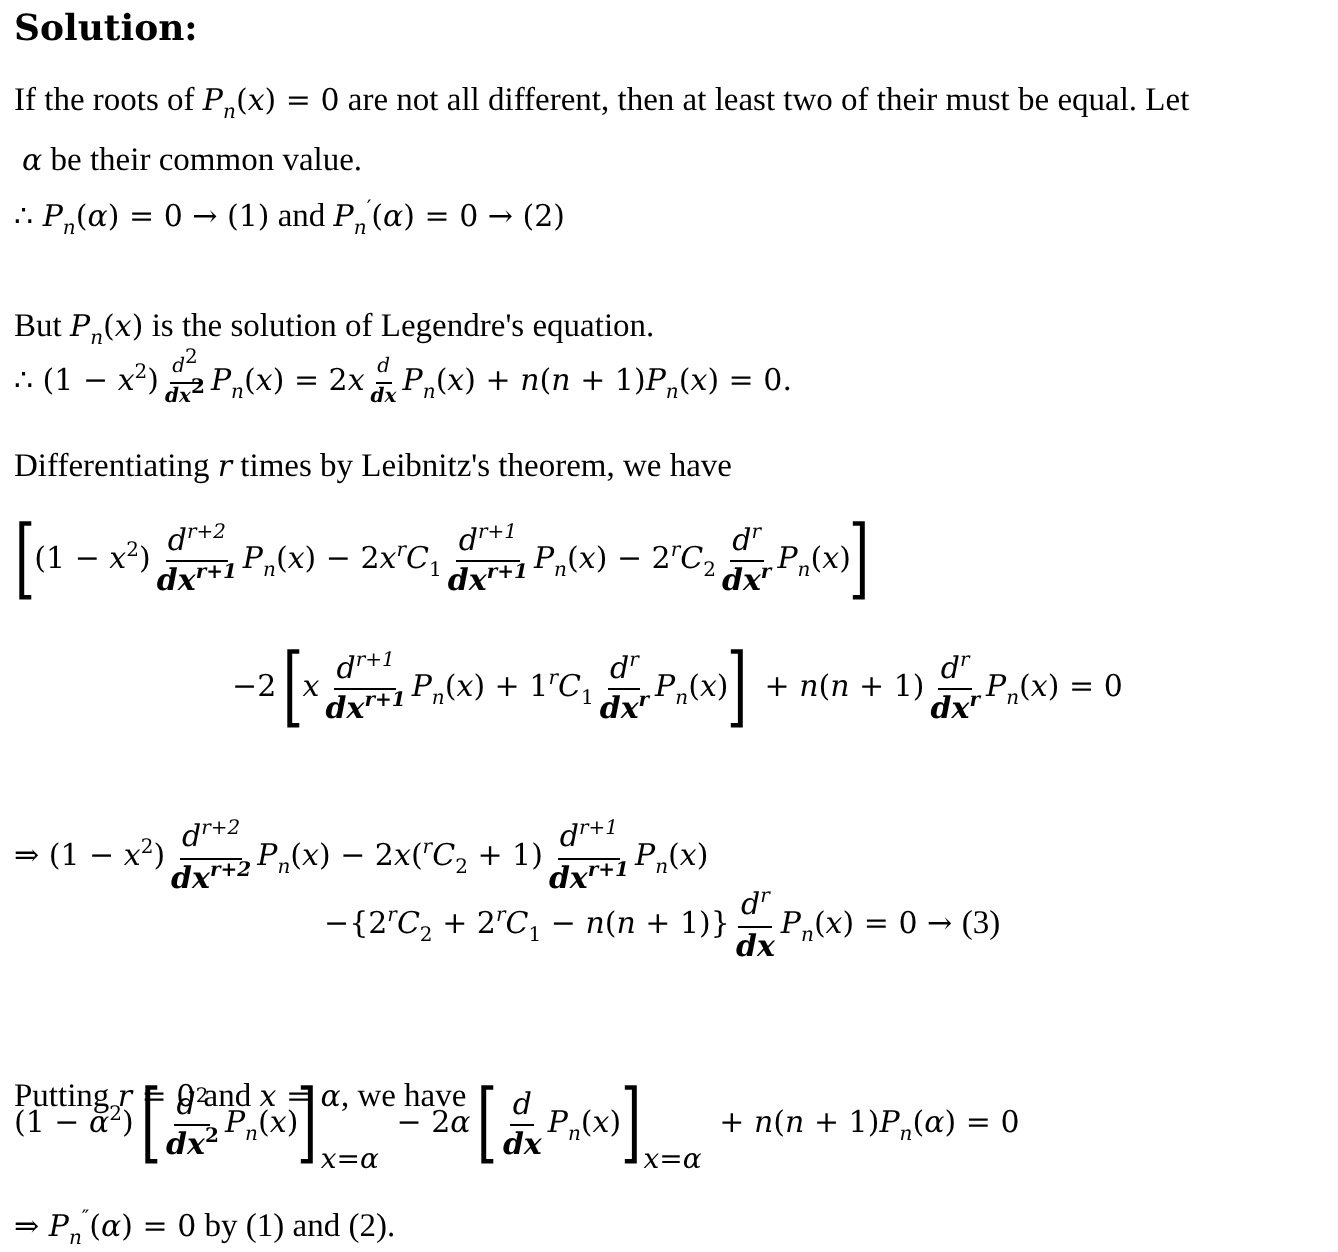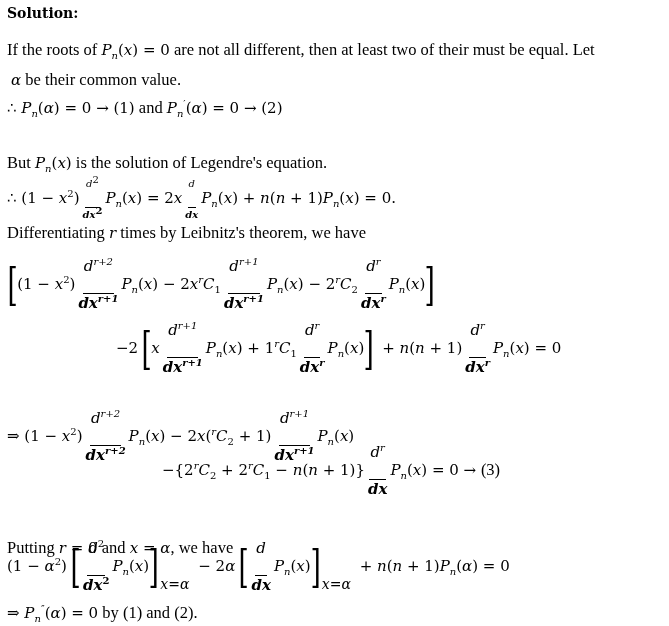--- a/index.html
+++ b/index.html
@@ -3,26 +3,26 @@
 <meta charset="utf-8">
 <style>
   html, body { margin: 0; padding: 0; background: #ffffff; }
   body {
     width: 669px; height: 626px; position: relative; overflow: hidden;
     font-family: "DejaVu Serif", "Liberation Serif", serif;
     color: #000; font-size: 15px;
   }
   .line { position: absolute; left: 7px; white-space: nowrap; line-height: 1; }
   .txt { font-family: "Liberation Serif", "DejaVu Serif", serif; font-size: 16.5px; }
-  .bold { font-weight: bold; font-size: 14px; }
+  .bold { font-weight: bold; font-size: 18px; }
   .m { font-family: "DejaVu Serif", "Liberation Serif", serif; font-size: 15px; }
   .i { font-style: italic; }
   sub, sup { font-size: 10px; line-height: 0; }
   .frac { display: inline-flex; flex-direction: column; align-items: center; vertical-align: middle; margin: 0 2px; }
-  .frac .num { padding: 0 1px 18px; border-bottom: 1px solid #000; line-height: 1.1; }
+  .frac .num { padding: 0 1px 2px; border-bottom: 1px solid #000; line-height: 1.1; }
   .frac .den { padding: 1px 1px 0; line-height: 1.1; font-weight: bold; }
   .frac.small { font-size: 10px; }
   .frac.small .num, .frac.small .den { font-size: 10px; }
   .bracket { display: inline-block; vertical-align: middle; font-size: 44px; line-height: 1; transform: scaleX(0.6); font-weight: 200; }
   .bracket.l { margin-right: -4px; }
   .bracket.r { margin-left: -4px; }
   .evalsub { font-size: 14px; font-style: italic; vertical-align: -18px; margin-left: -2px; }
   .sp { display: inline-block; width: 4px; }
 </style>
 </head>

